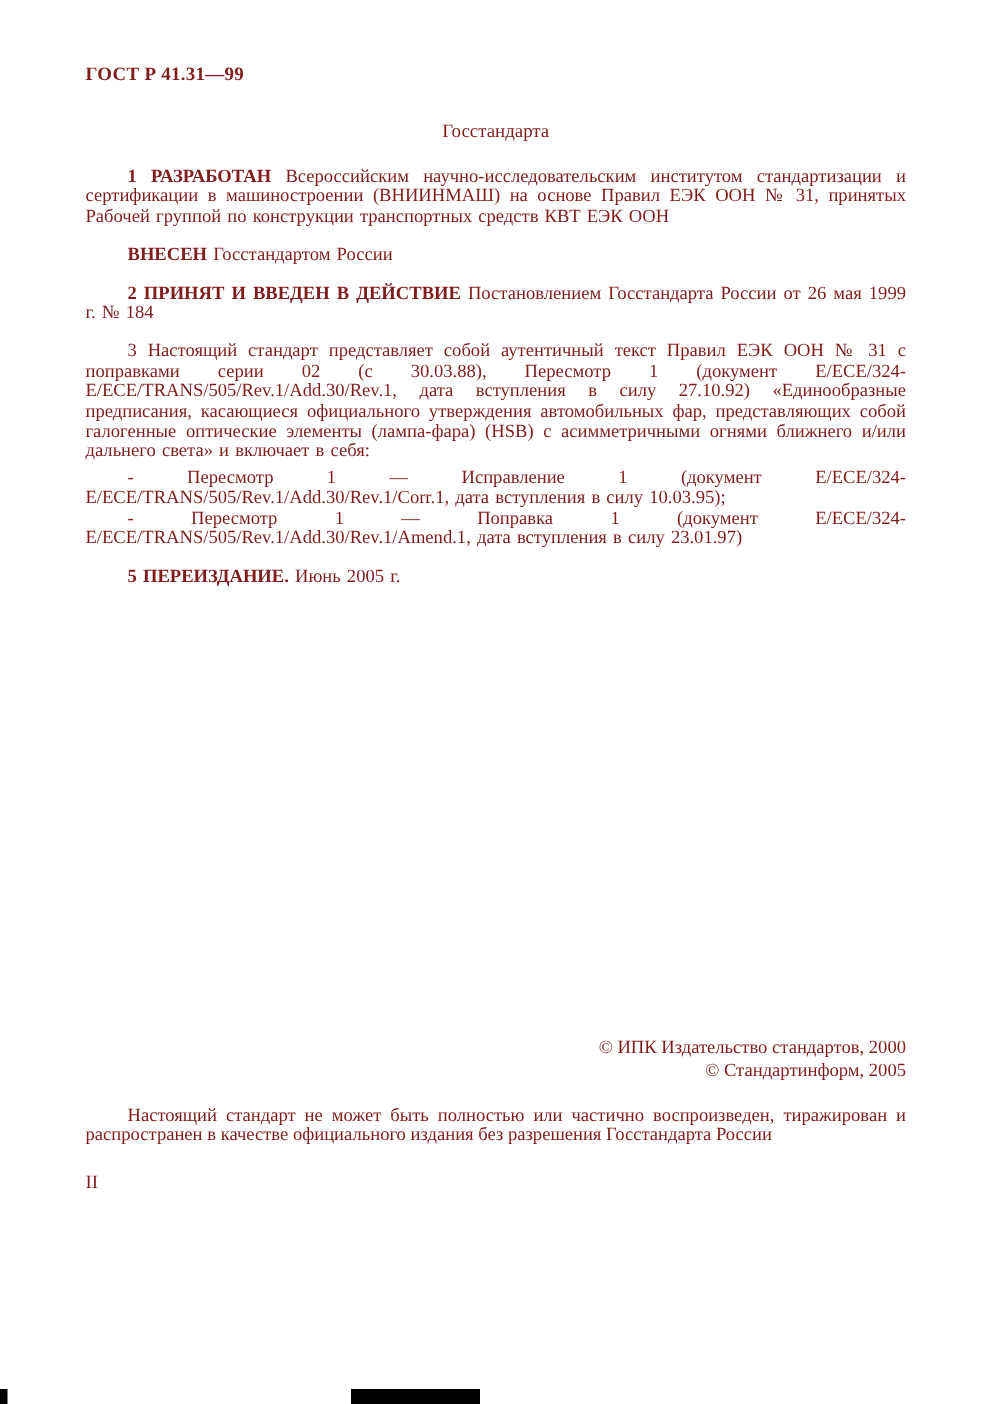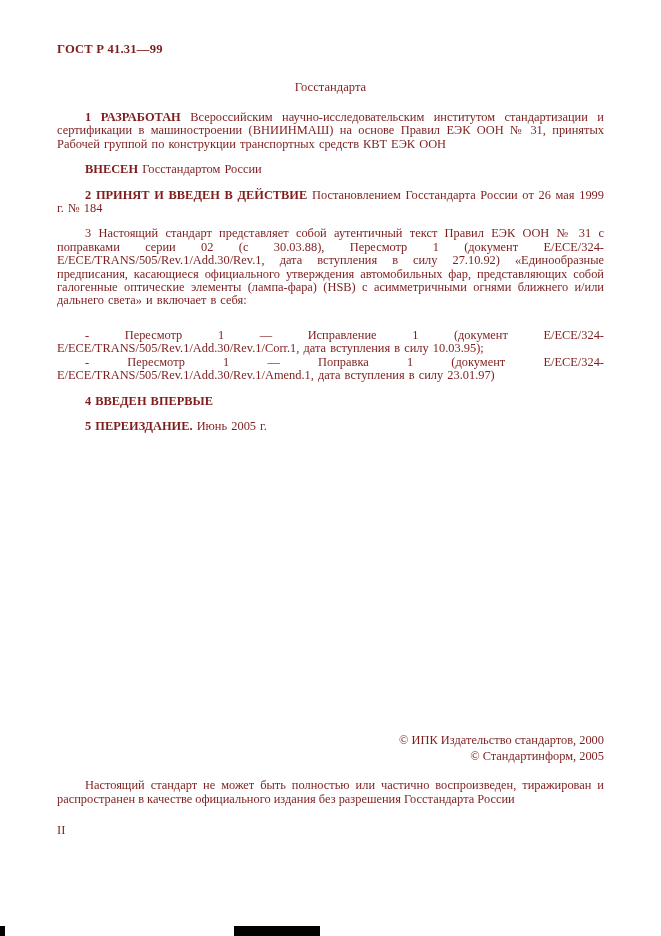--- a/index.html
+++ b/index.html
@@ -27,21 +27,21 @@
   }
   .para {
     font-size: 12.4px;
     line-height: 13.4px;
     text-align: justify;
     text-indent: 28px;
     margin: 0 0 12px 0;
     word-spacing: 1px;
   }
   .para.no-gap { margin-bottom: 0; }
-  .para.small-gap { margin-bottom: 21px; }
+  .para.small-gap { margin-bottom: 4px; }
   .para b { font-weight: bold; }
   .copyright {
     margin-top: 300px;
     text-align: right;
     font-size: 12.4px;
     line-height: 15.5px;
   }
   .footer-note {
     margin-top: 15px;
     font-size: 12.4px;
@@ -76,21 +76,20 @@
   <p class="para"><b>ВНЕСЕН</b><span> Госстандартом России</span></p>
 
   <p class="para"><b>2 ПРИНЯТ И ВВЕДЕН В ДЕЙСТВИЕ</b><span> Постановлением Госстандарта России от 26 мая 1999 г. № 184</span></p>
 
   <p class="para small-gap"><b></b><span>3 Настоящий стандарт представляет собой аутентичный текст Правил ЕЭК ООН № 31 с поправками серии 02 (с 30.03.88), Пересмотр 1 (документ E/ECE/324-E/ECE/TRANS/505/Rev.1/Add.30/Rev.1, дата вступления в силу 27.10.92) «Единообразные предписания, касающиеся официального утверждения автомобильных фар, представляющих собой галогенные оптические элементы (лампа-фара) (HSB) с асимметричными огнями ближнего и/или дальнего света» и включает в себя:</span></p>
 
   <p class="para no-gap"><b></b><span>- Пересмотр 1 — Исправление 1 (документ E/ECE/324-E/ECE/TRANS/505/Rev.1/Add.30/Rev.1/Corr.1, дата вступления в силу 10.03.95);</span></p>
 
   <p class="para"><b></b><span>- Пересмотр 1 — Поправка 1 (документ E/ECE/324-E/ECE/TRANS/505/Rev.1/Add.30/Rev.1/Amend.1, дата вступления в силу 23.01.97)</span></p>
 
-  <p class="para"><b>4 ВВЕДЕН ВПЕРВЫЕ</b><span></span></p>
 
   <p class="para"><b>5 ПЕРЕИЗДАНИЕ.</b><span> Июнь 2005 г.</span></p>
 
   <div class="copyright">
     <div>©  ИПК Издательство стандартов, 2000</div>
     <div>©  Стандартинформ, 2005</div>
   </div>
 
   <p class="footer-note">Настоящий стандарт не может быть полностью или частично воспроизведен, тиражирован и распространен в качестве официального издания без разрешения Госстандарта России</p>
 

